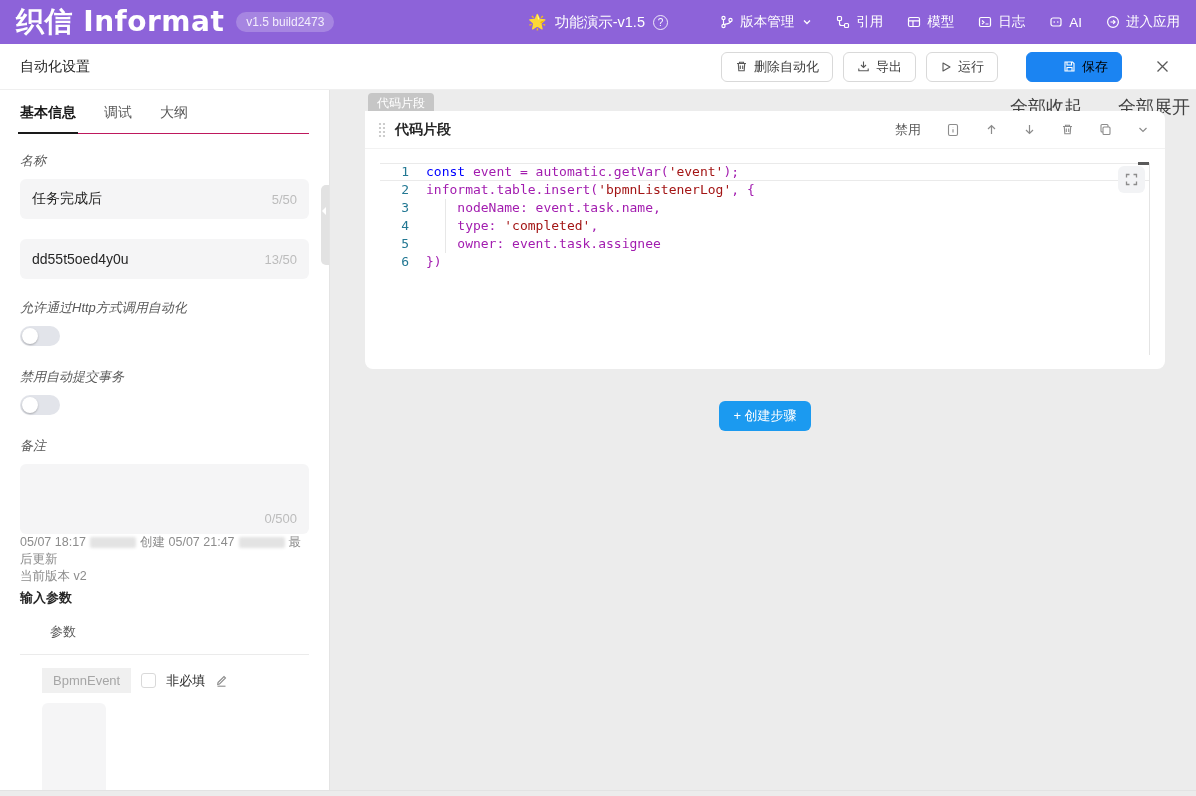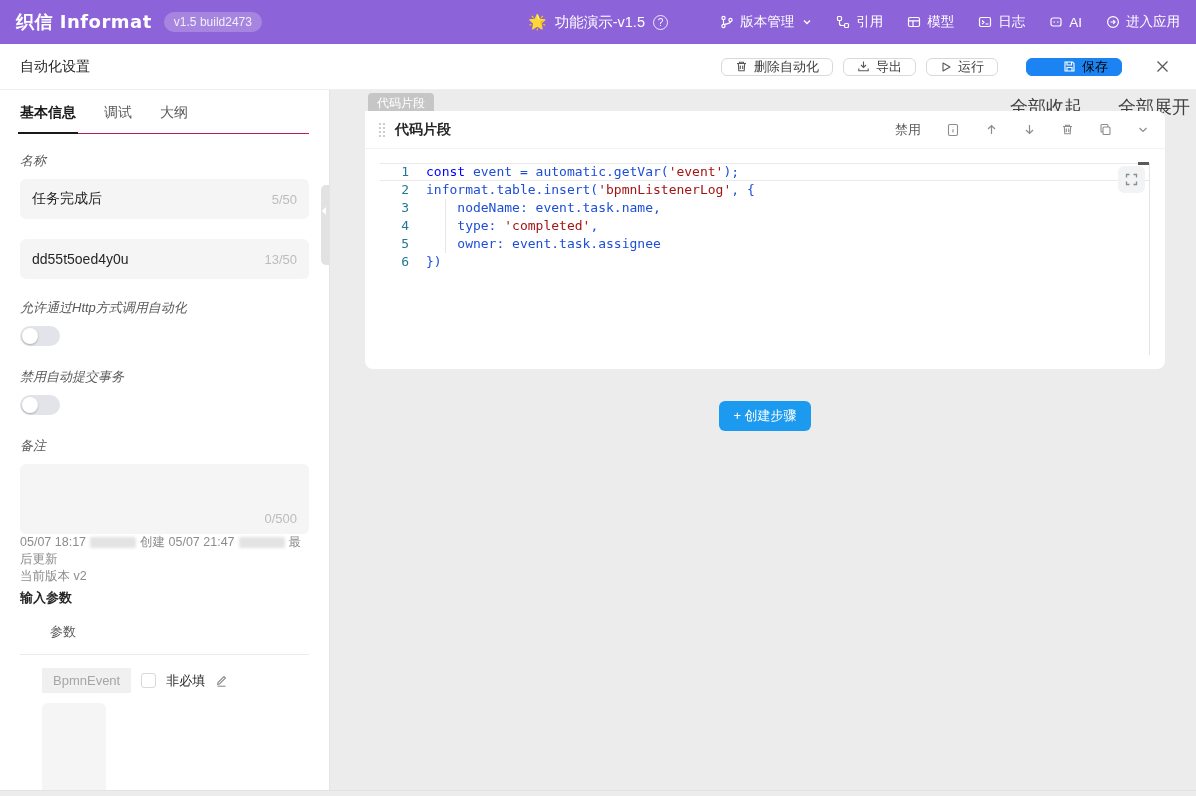--- a/index.html
+++ b/index.html
@@ -2,35 +2,35 @@
 <html><head>
 <meta charset="utf-8">
 <style>
   * { margin:0; padding:0; box-sizing:border-box; }
   html,body { width:1196px; height:796px; overflow:hidden; }
   body { font-family:"Liberation Sans","DejaVu Sans",sans-serif; font-size:13px; color:#262626; background:#fff; }
   .page { width:1196px; height:796px; display:flex; flex-direction:column; }
 
   
   .hdr { height:44px; background:#8d63d9; display:flex; align-items:center; padding:0 16px; color:#fff; position:relative; flex:0 0 44px; }
-  .logo { font-family:"DejaVu Sans",sans-serif; font-weight:800; font-size:18px; letter-spacing:.5px; }
+  .logo { font-family:"DejaVu Sans",sans-serif; font-weight:800; font-size:28px; letter-spacing:.5px; }
   .ver-badge { margin-left:12px; background:rgba(255,255,255,.22); border-radius:12px; padding:3px 10px; font-size:12px; color:#f3eefc; }
   .hdr-center { position:absolute; left:50%; top:0; height:44px; transform:translateX(-50%); display:flex; align-items:center; gap:8px; font-size:14.5px; }
   .star { font-size:15px; }
   .qmark { width:15px; height:15px; border:1.3px solid rgba(255,255,255,.85); border-radius:50%; display:inline-flex; align-items:center; justify-content:center; font-size:10px; color:#fff; }
   .hdr-right { margin-left:auto; display:flex; align-items:center; gap:24px; font-size:13.5px; }
   .hdr-item { display:flex; align-items:center; gap:6px; cursor:pointer; }
   .hdr-item svg { display:block; }
   .chev { margin-left:2px; }
 
   
   .tbar { height:46px; background:#fff; border-bottom:1px solid #efefef; display:flex; align-items:center; padding:0 20px; flex:0 0 46px; }
   .tbar-title { font-size:14px; color:#262626; }
   .tbar-right { margin-left:auto; display:flex; align-items:center; gap:10px; }
-  .btn { display:inline-flex; align-items:center; gap:6px; height:18px; padding:0 13px; border:1px solid #d9d9d9; border-radius:6px; background:#fff; font-size:13px; color:#404040; cursor:pointer; }
+  .btn { display:inline-flex; align-items:center; gap:6px; height:30px; padding:0 13px; border:1px solid #d9d9d9; border-radius:6px; background:#fff; font-size:13px; color:#404040; cursor:pointer; }
   .btn svg { display:block; }
   .btn-primary { background:#1b84f2; border-color:#1b84f2; color:#000000; margin-left:18px;padding-left:36px; }
   .close-x { margin-left:16px; width:28px; height:28px; display:flex; align-items:center; justify-content:center; cursor:pointer; color:#595959; }
 
   
   .content { flex:1 1 auto; display:flex; min-height:0; position:relative; }
 
   
   .sb { width:330px; flex:0 0 330px; background:#fff; border-right:1px solid #e4e4e4; padding:14px 20px 0; position:relative; overflow:hidden; }
   .tabs { display:flex; gap:28px; border-bottom:1px solid #be185d; padding-bottom:11px; margin-bottom:18px; }
@@ -77,21 +77,21 @@
   .card-tools .dis { font-size:13px; color:#595959; cursor:pointer; }
   .card-tools .ic { cursor:pointer; display:flex; }
 
   
   .editor { margin:14px 15px 0; height:192px; position:relative; border-right:1px solid #e4e4e4; font-family:"DejaVu Sans Mono","Liberation Mono",monospace; font-size:13px; line-height:18px; }
   .crow { display:flex; height:18px; }
   .crow .ln { flex:0 0 46px; text-align:right; padding-right:17px; color:#237893; }
   .crow .ccode { white-space:pre; position:relative; flex:1; color:#111; }
   .crow.cur .ccode, .crow.cur .ln { border-top:1px solid #eaeaea; border-bottom:1px solid #eaeaea; line-height:16px; }
   .crow.g .ccode::before { content:""; position:absolute; left:19px; top:0; bottom:0; border-left:1px solid #e7e7e7; }
-  .kw { color:#0000ff; } .str { color:#a31515; } .pl { color:#1d4ed8; }
+  .kw { color:#0000ff; } .str { color:#a31515; } .pl { color:#a21caf; }
   .expand-btn { position:absolute; top:3px; right:4px; width:27px; height:27px; background:#f2f3f5; border-radius:6px; display:flex; align-items:center; justify-content:center; color:#8c8c8c; cursor:pointer; }
   .ruler-mark { position:absolute; top:-1px; right:0; width:11px; height:3px; background:#5a5a5a; }
 
   .create-step-wrap { position:absolute; left:35px; top:311px; width:800px; text-align:center; }
   .create-step { display:inline-block; background:#1b9af0; color:#fff; font-size:13px; padding:6px 14px; border-radius:6px; border:none; cursor:pointer; }
 
   .foot-strip { flex:0 0 6px; background:#ececec; border-top:1px solid #e3e3e3; }
 </style>
 </head>
 <body>

